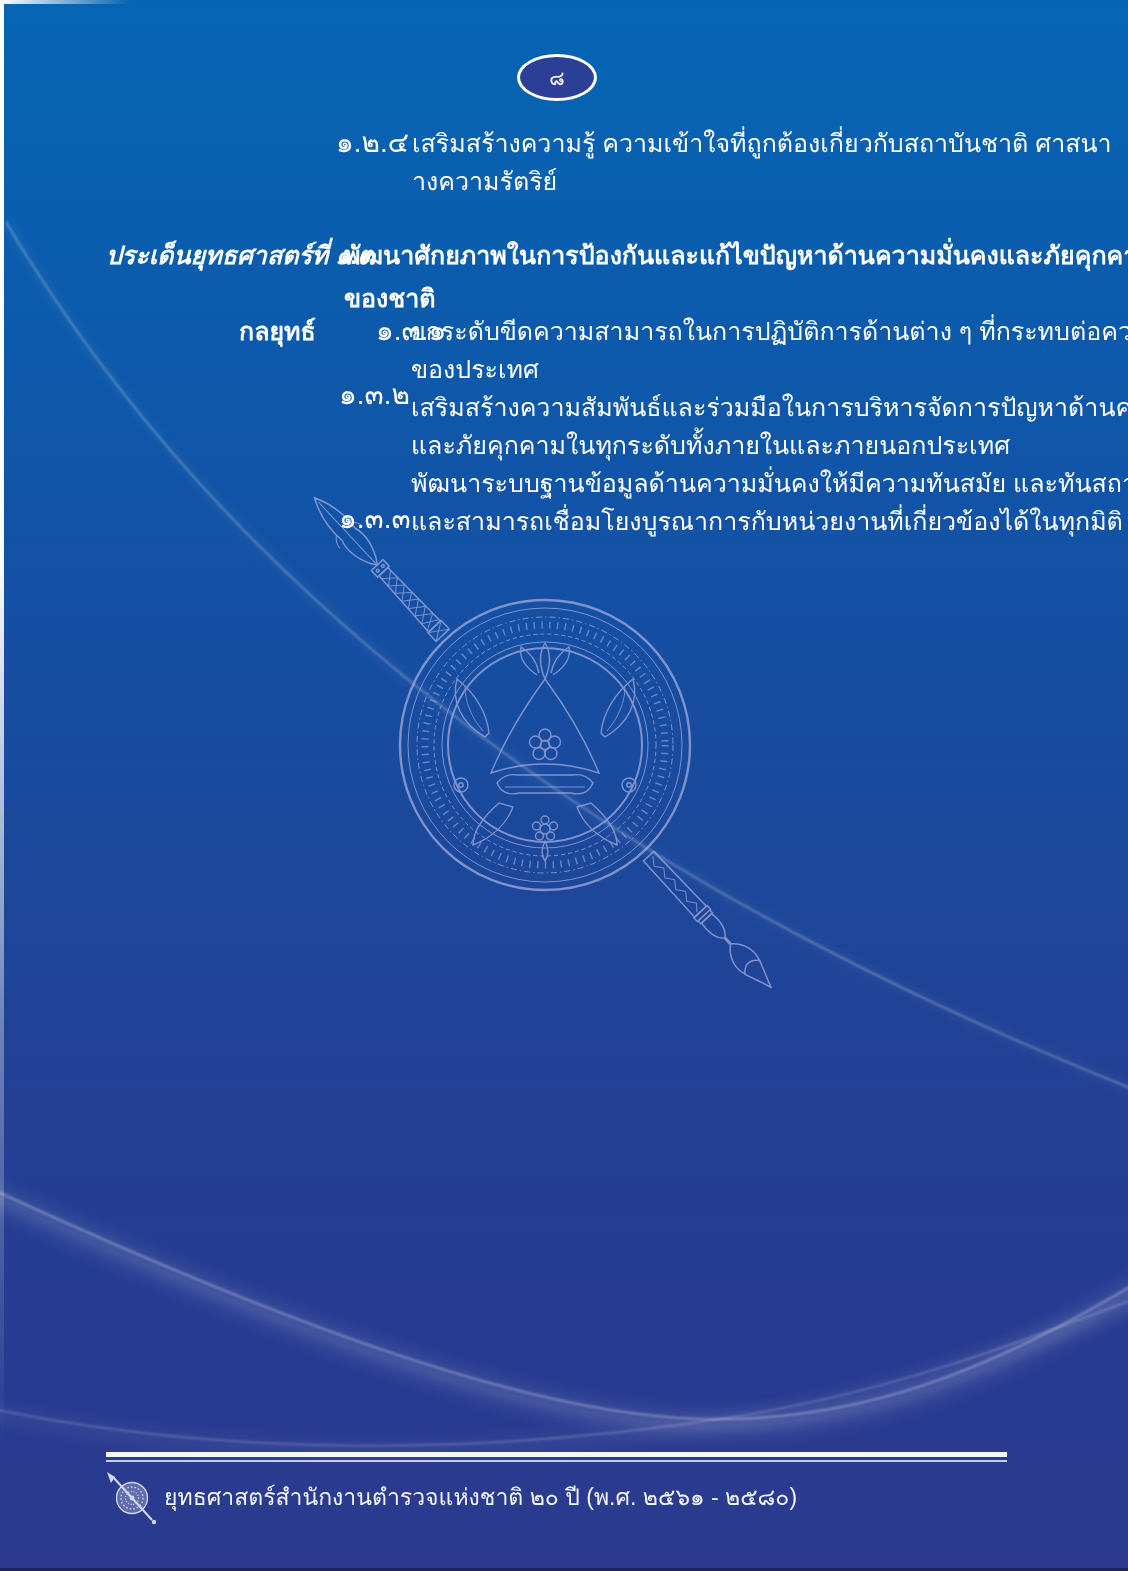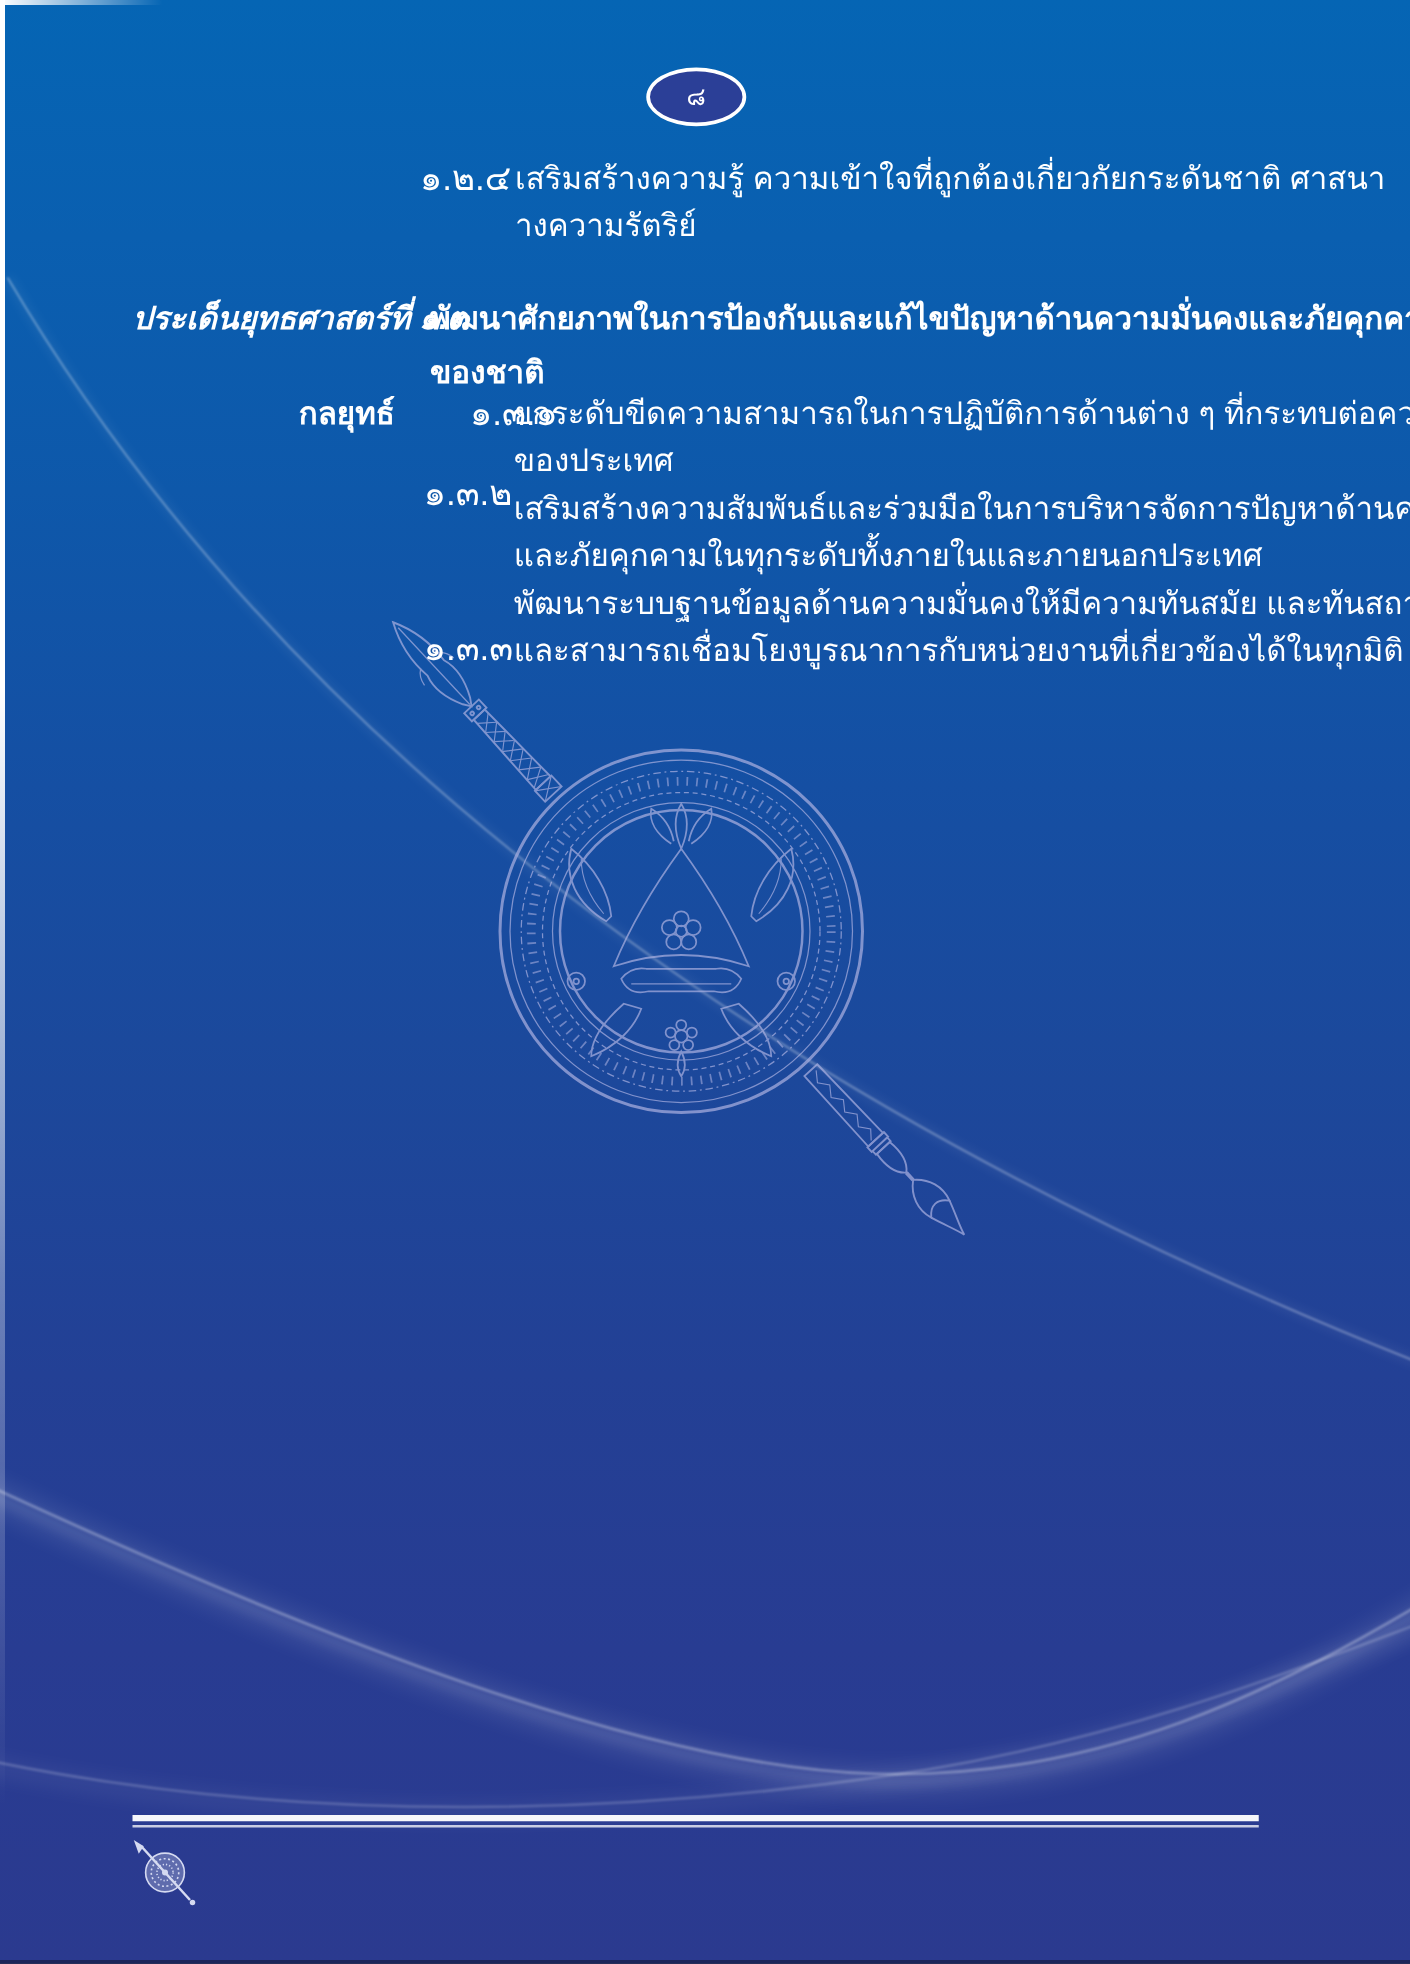--- a/index.html
+++ b/index.html
@@ -163,21 +163,21 @@
   <div class="edge-bottom"></div>
 
   <div class="page-oval">
     <span>๘</span>
   </div>
 
   <div class="tblock" style="left:336px;top:124px;">
     <div class="num">๑.๒.๔</div>
   </div>
   <div class="tblock" style="left:412px;top:124px;">
-    <div class="line">เสริมสร้างความรู้ ความเข้าใจที่ถูกต้องเกี่ยวกัยกระดันชาติ ศาสนา</div>
+    <div class="line">เสริมสร้างความรู้ ความเข้าใจที่ถูกต้องเกี่ยวกับสถาบันชาติ ศาสนา</div>
     <div class="line">างความรัตริย์</div>
   </div>
 
   <div class="tblock" style="left:106px;top:234px;font-style:italic;">
     <div class="hline">ประเด็นยุทธศาสตร์ที่ ๑.๓</div>
   </div>
   <div class="tblock" style="left:344px;top:234px;">
     <div class="hline">พัฒนาศักยภาพในการป้องกันและแก้ไขปัญหาด้านความมั่นคงและภัยคุกคาม</div>
     <div class="hline">ของชาติ</div>
   </div>
@@ -218,14 +218,15 @@
       <line x1="-19" y1="-21" x2="20" y2="22" stroke-width="2"></line>
       <path d="M-25,-26 L-17,-21 L-21,-15 Z" fill="#dfe3f7" stroke="none"></path>
       <circle cx="22" cy="24" r="2.2" fill="#dfe3f7" stroke="none"></circle>
       <circle r="15.5" fill="rgba(230,233,250,0.30)"></circle>
       <circle r="11" stroke-dasharray="1.6 2"></circle>
       <circle r="6.5" stroke-dasharray="1 1.6"></circle>
       <circle r="2.4" fill="#dfe3f7" stroke="none"></circle>
     </g>
   </svg>
 
+  <div class="footer-text">ยุทธศาสตร์สำนักงานตำรวจแห่งชาติ ๒๐ ปี (พ.ศ. ๒๕๖๑ - ๒๕๘๐)</div>
 
 </div>
 
 </body></html>

